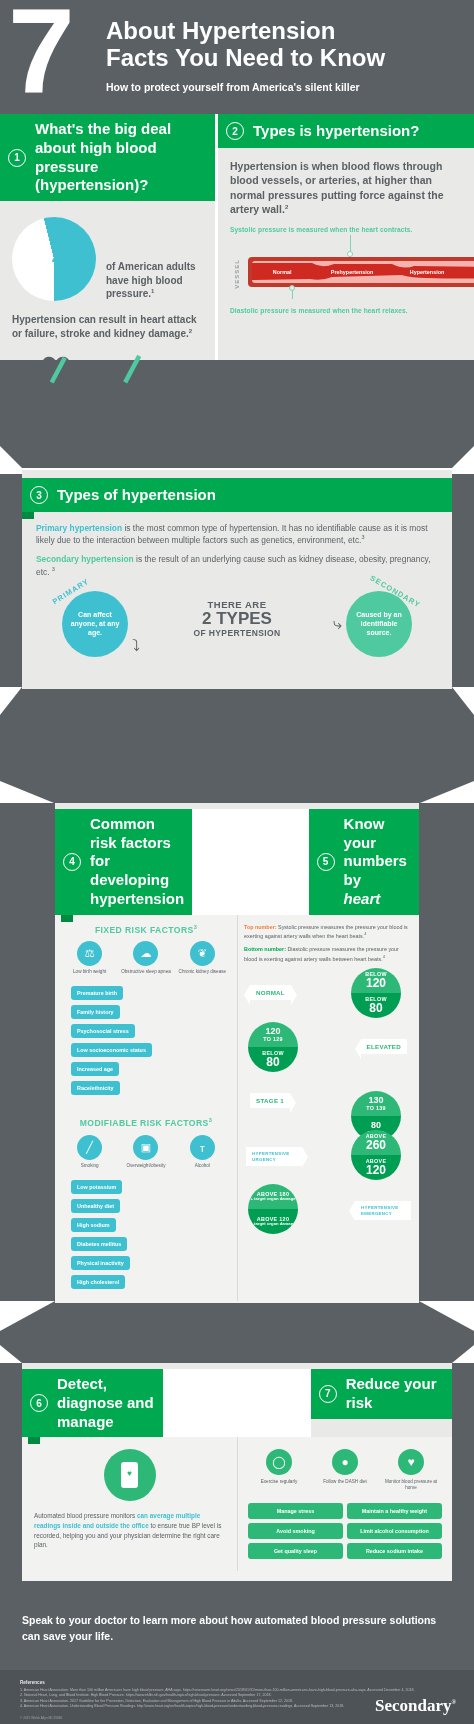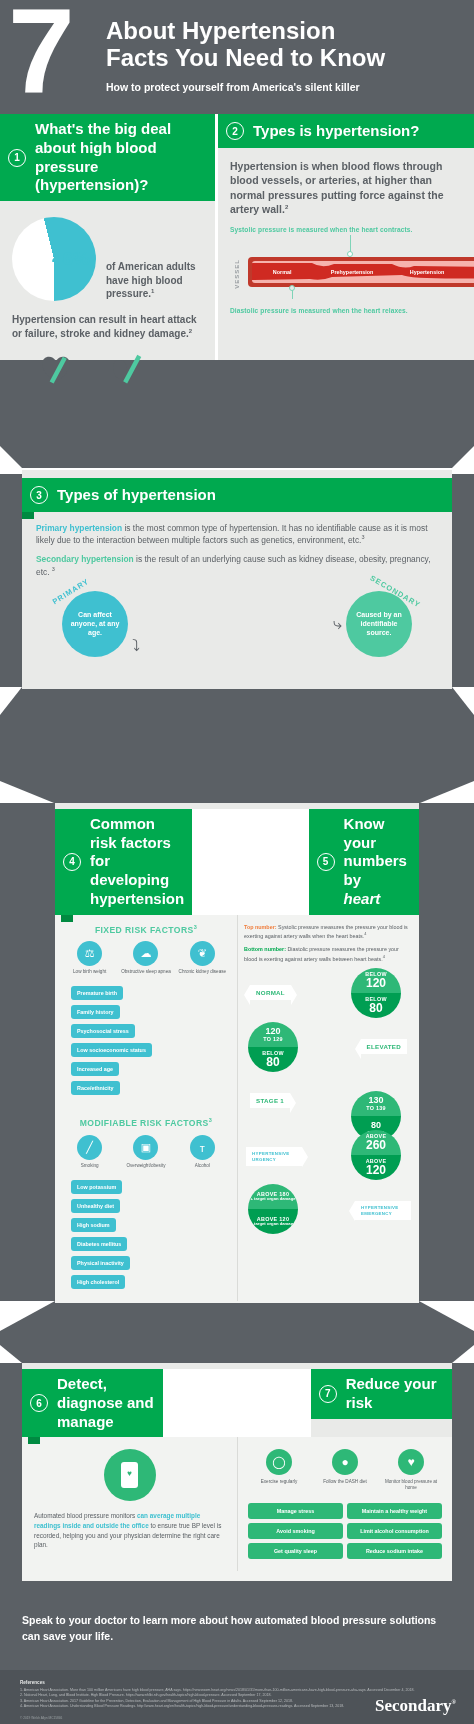--- a/index.html
+++ b/index.html
@@ -343,20 +343,25 @@
           <span class="p-blue">Primary hypertension</span><span> is the most common type of hypertension. It has no identifiable cause as it is most likely due to the interaction between multiple factors such as genetics, environment, etc.</span><sup>3</sup>
         </div>
         <div class="sec3-p">
           <span class="p-green">Secondary hypertension</span><span> is the result of an underlying cause such as kidney disease, obesity, pregnancy, etc. </span><sup>3</sup>
         </div>
         <div class="types-diagram">
           <div class="arc-label arc-primary">PRIMARY</div>
           <div class="circ circ-primary">Can affect anyone, at any age.</div>
           <div class="arc-label arc-secondary">SECONDARY</div>
           <div class="circ circ-secondary">Caused by an identifiable source.</div>
+          <div class="center-txt">
+            <div class="l1">THERE ARE</div>
+            <div class="l2">2 TYPES</div>
+            <div class="l3">OF HYPERTENSION</div>
+          </div>
           <div class="arrow-l">⤵</div>
           <div class="arrow-r">⤷</div>
         </div>
       </div>
     </div>
     <div style="height:10px;background:#e9eae8;margin:0 22px;"></div>
     <svg width="474" height="28" viewBox="0 0 474 28" style="display:block;">
       <rect width="474" height="28" fill="#fff"></rect>
       <polygon points="22,0 452,0 474,28 0,28" fill="#5b6065"></polygon>
       <rect x="22" y="0" width="430" height="2" fill="#e9eae8"></rect>

